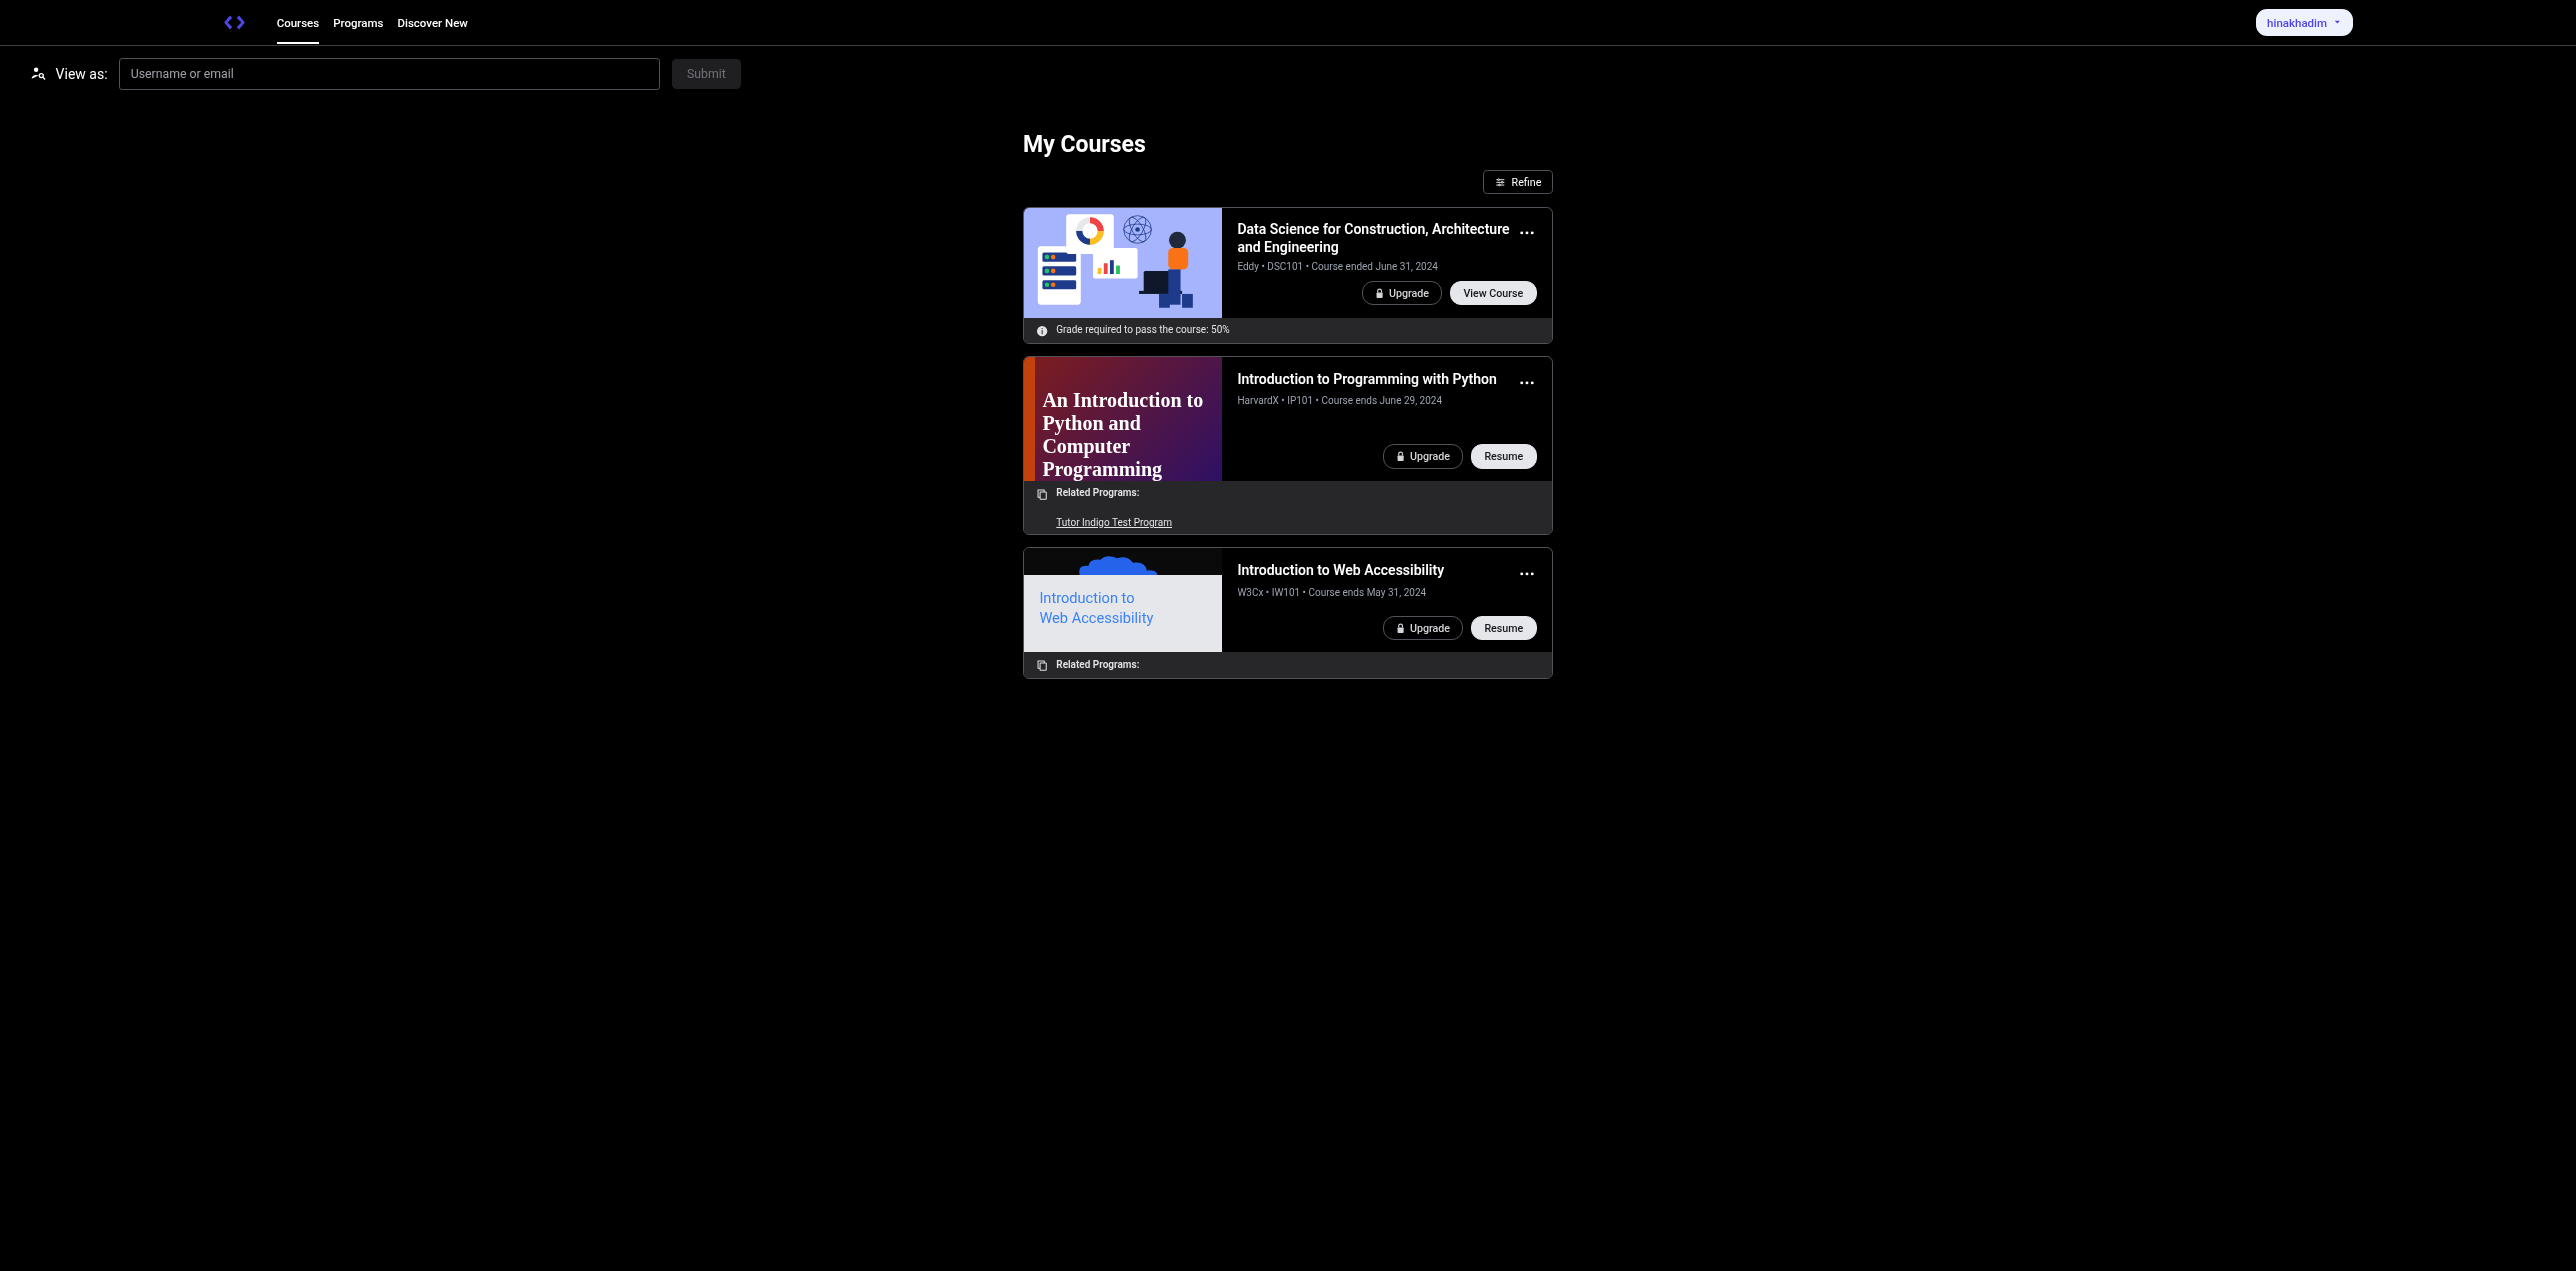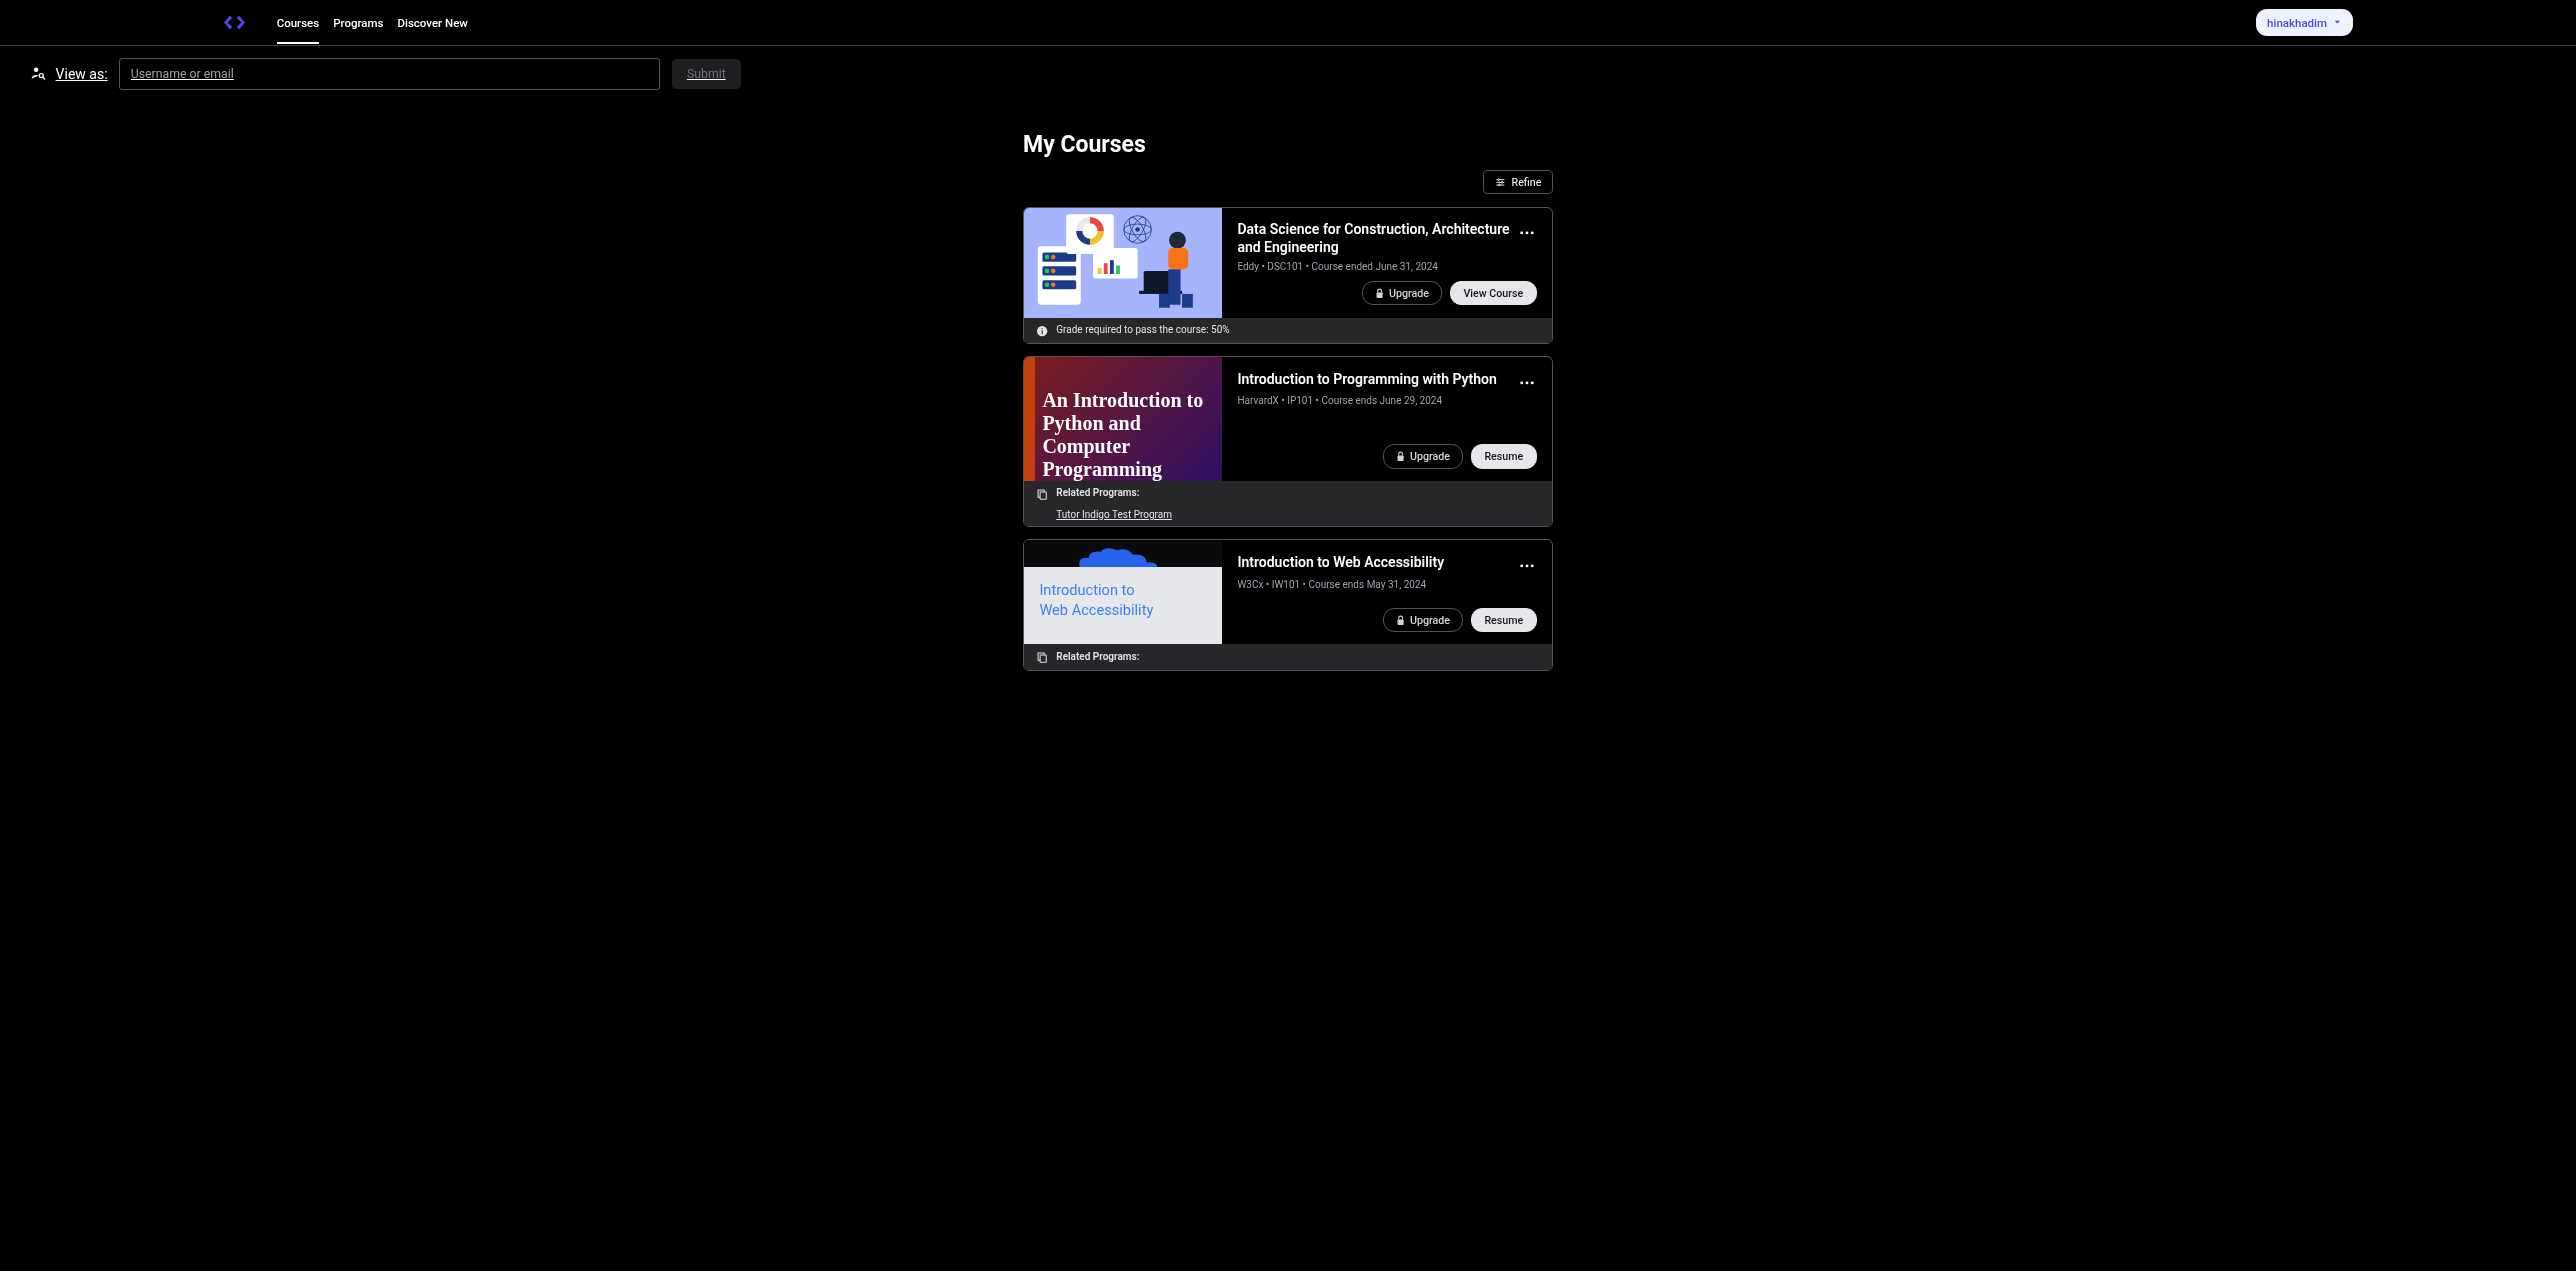--- a/index.html
+++ b/index.html
@@ -21,21 +21,21 @@
   .topnav{height:46px;border-bottom:0.8px solid var(--border);display:flex;align-items:center;padding:0 223px 0 223px;justify-content:space-between;}
   .nav-left{display:flex;align-items:center;gap:23px;}
   .logo{display:flex;align-items:center;}
   .logo svg{width:23px;height:23px;}
   .nav-links{display:flex;gap:14px;margin-left:7.7px;}
   .nav-link{color:var(--text);text-decoration:none;font-size:11.5px;font-weight:500;padding:14px 0;position:relative;}
   .nav-link.active::after{content:'';position:absolute;bottom:0;left:0;right:0;height:1.5px;background:#fff;}
   .user-btn{background:var(--indigo-light);color:var(--indigo);border:none;padding:6.1px 10.7px;border-radius:11px;font-weight:500;font-size:11.5px;display:flex;align-items:center;gap:4.6px;cursor:pointer;}
   .user-btn svg{width:10.7px;height:10.7px;fill:var(--indigo);}
   
-  .viewas-bar{display:flex;align-items:center;gap:11.5px;padding:12.3px 31px;text-decoration:underline;}
+  .viewas-bar{display:flex;align-items:center;gap:11.5px;padding:12.3px 31px;}
   .viewas-label{font-size:14px;display:flex;align-items:center;gap:9.2px;}
   .viewas-label svg{width:15.4px;height:15.4px;fill:var(--text);}
   .viewas-input{flex:0 0 541px;background:transparent;border:0.8px solid var(--border-light);border-radius:3.1px;padding:7.7px 10.7px;color:var(--text);font-size:12.3px;}
   .viewas-input::placeholder{color:#a1a1aa;}
   .submit-btn{background:var(--submit-bg);border:none;color:#71717a;padding:8.4px 15.4px;border-radius:4.6px;font-size:12.3px;cursor:default;}
   
   .content{max-width:530px;margin:0 auto;padding-top:29px;}
   .page-title{font-size:23px;font-weight:700;margin-bottom:12.3px;}
   .title-row{display:flex;justify-content:flex-end;margin-bottom:12.3px;}
   .refine-btn{background:transparent;border:0.8px solid var(--border-light);color:var(--text);padding:4.6px 10.7px;border-radius:4.6px;font-size:10.7px;display:flex;align-items:center;gap:6.1px;cursor:pointer;}
@@ -52,21 +52,21 @@
   .card-meta{color:var(--text-muted);font-size:10px;margin-top:4.6px;}
   .card-actions{margin-top:auto;display:flex;justify-content:flex-end;gap:7.7px;padding-top:9.2px;}
   .btn{border-radius:11px;padding:4.6px 12.3px;font-size:10.7px;font-weight:500;cursor:pointer;display:flex;align-items:center;gap:4.6px;}
   .btn-outline{background:transparent;border:0.8px solid var(--border-light);color:#d4d4d8;}
   .btn-outline svg{width:9.2px;height:10.7px;fill:#d4d4d8;}
   .btn-primary{background:var(--btn-bg);border:0.8px solid var(--btn-bg);color:var(--btn-text);}
   .card-footer{background:var(--card-footer);padding:6.1px 12.3px;display:flex;align-items:flex-start;gap:7.7px;font-size:10px;}
   .card-footer svg{width:12.3px;height:12.3px;flex-shrink:0;margin-top:0.8px;}
   .footer-text{color:#e4e4e7;}
   .footer-text .label{font-weight:600;}
-  .footer-text a{color:#e4e4e7;text-decoration:underline;display:block;margin-top:11px;text-align:center;}
+  .footer-text a{color:#e4e4e7;text-decoration:underline;display:block;margin-top:19px;text-align:center;}
   
   
   .thumb-1{background:#a5b4fc;}
   .thumb-2{background:linear-gradient(135deg,#7f1d1d 0%,#2e1065 100%);display:flex;align-items:flex-start;padding:7.7px 0 0 0;}
   .thumb-2-stripe{width:10.7px;background:#c2410c;height:100%;position:absolute;left:0;top:0;}
   .thumb-2-text{color:#fff;font-size:20px;font-weight:700;line-height:1.15;padding-left:18.4px;font-family:Georgia,serif;margin-top:24px;}
   .thumb-3{background:#0a0a0a;}
   .thumb-3-cloud{position:absolute;top:6.1px;left:50%;transform:translateX(-50%);}
   .thumb-3-panel{background:#e5e7eb;position:absolute;bottom:0;left:0;right:0;top:27px;padding:14px 15.4px;}
   .thumb-3-panel div{color:#3b82f6;font-size:14.6px;line-height:1.35;font-weight:400;}

